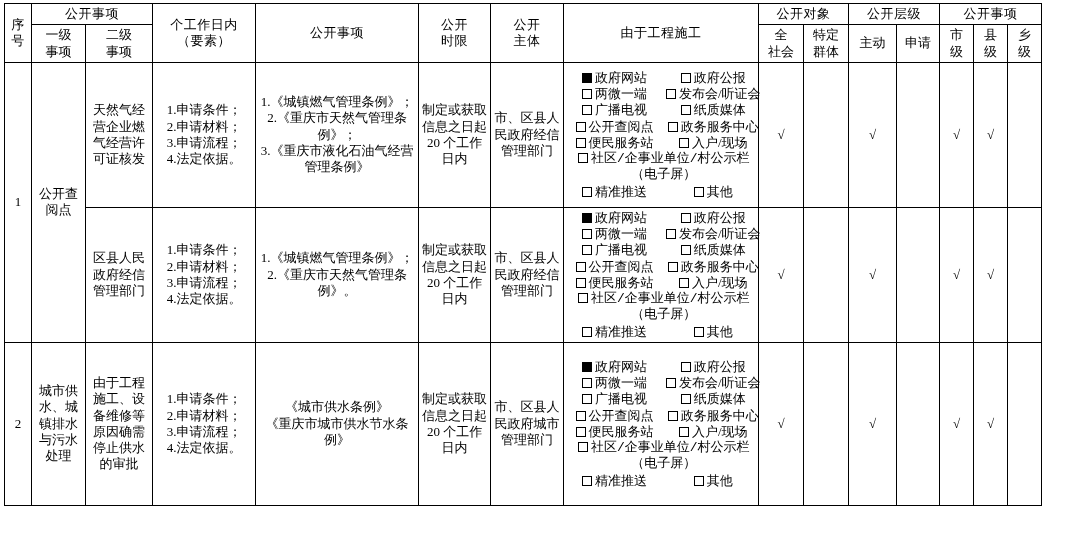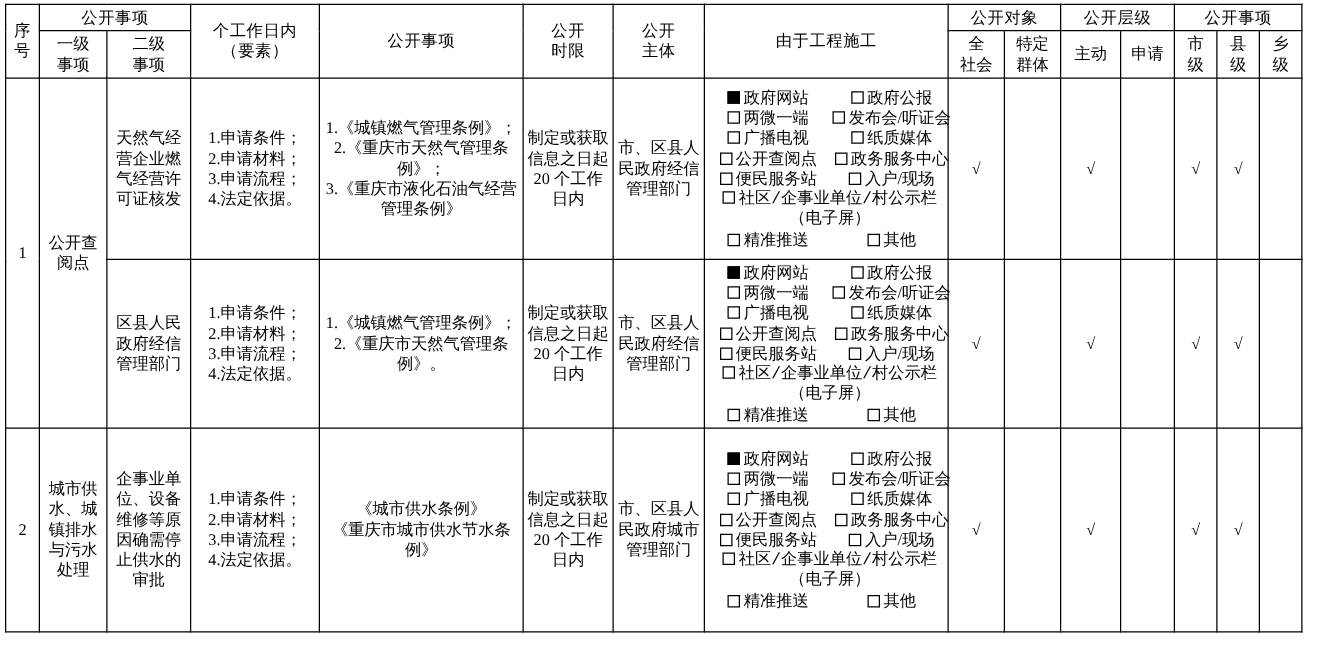--- a/index.html
+++ b/index.html
@@ -248,21 +248,21 @@
         <td class="check">√</td>
         <td class="check"></td>
         <td class="check">√</td>
         <td class="check">√</td>
         <td class="check"></td>
       </tr>
 
       <tr style="height:163px">
         <td>2</td>
         <td class="narrow-text" style="white-space:pre-wrap">城市供水、城镇排水与污水处理</td>
-        <td class="narrow-text" style="white-space:pre-wrap">企事业单位、设备维修等原因确需停止供水的审批</td>
+        <td class="narrow-text" style="white-space:pre-wrap">由于工程施工、设备维修等原因确需停止供水的审批</td>
         <td class="cell-left" style="white-space:pre-wrap">1.申请条件；
 2.申请材料；
 3.申请流程；
 4.法定依据。</td>
         <td class="cell-center-wrap" style="white-space:pre-wrap">《城市供水条例》
 《重庆市城市供水节水条例》</td>
         <td class="cell-center-wrap">制定或获取信息之日起 20 个工作日内</td>
         <td class="cell-center-wrap">市、区县人民政府城市管理部门</td>
         <td class="channels">
           <div class="ch-grid">

